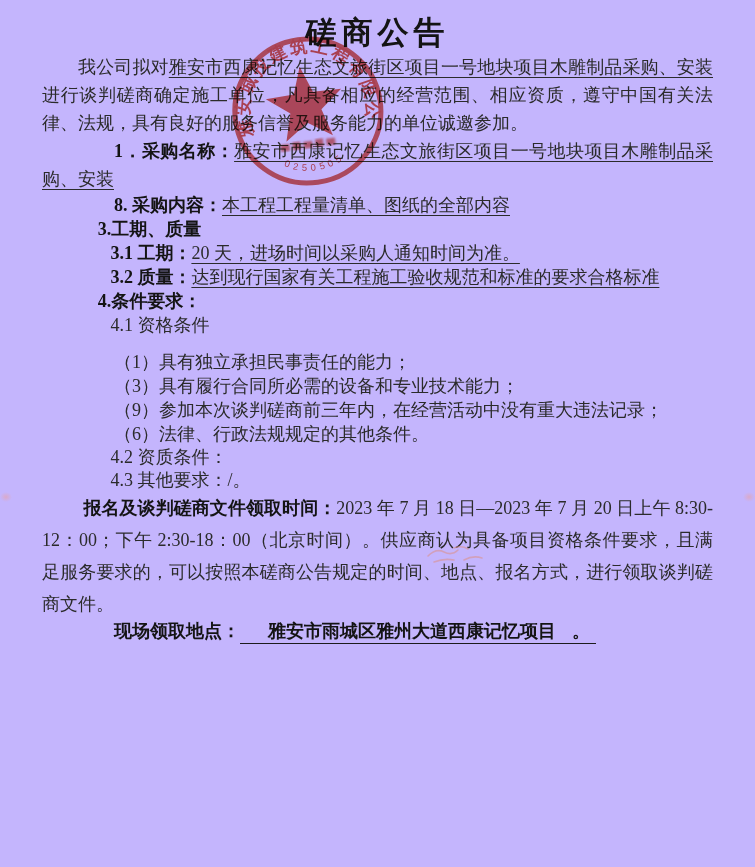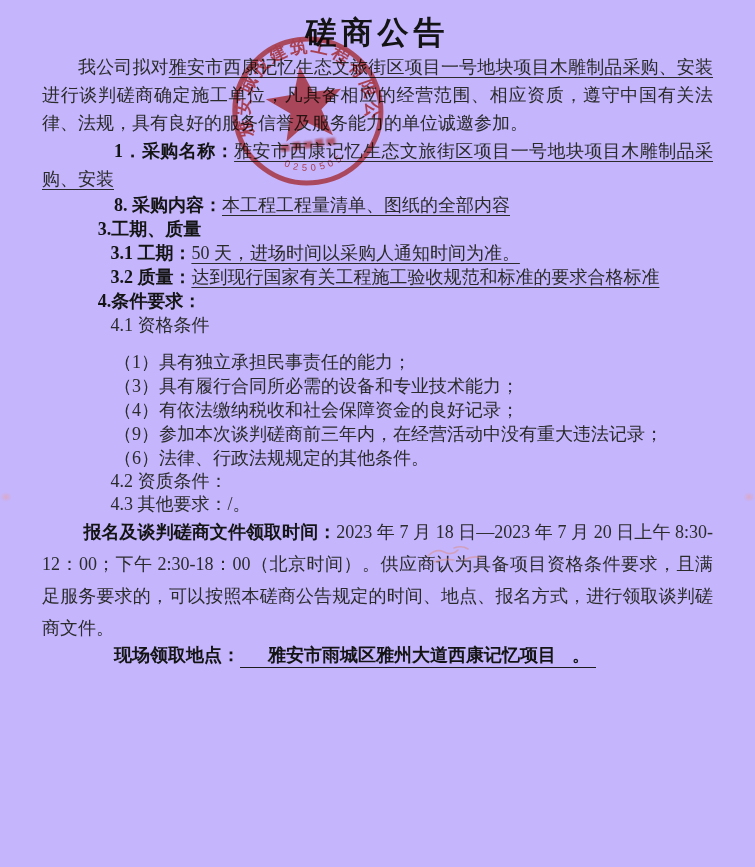--- a/index.html
+++ b/index.html
@@ -96,32 +96,31 @@
   <h1 class="doc-title">磋商公告</h1>
 
   <p class="intro"><span>我公司拟对</span><span class="u">雅安市西康记忆生态文旅街区项目一号地块项目木雕制品采购、安装</span><span>进行谈判磋商确定施工单位，凡具备相应的经营范围、相应资质，遵守中国有关法律、法规，具有良好的服务信誉及服务能力的单位诚邀参加。</span></p>
 
   <p class="item1"><span class="lbl">1．采购名称：</span><span class="u">雅安市西康记忆生态文旅街区项目一号地块项目木雕制品采购、安装</span></p>
 
   <p class="item2"><span class="lbl">8. 采购内容：</span><span class="u">本工程工程量清单、图纸的全部内容</span></p>
 
   <p class="sec3-head">3.工期、质量</p>
 
-  <p class="sub31"><span class="lbl">3.1 工期：</span><span class="u">50 天，进场时间以采购人通知时间为准。</span></p>
+  <p class="sub31"><span class="lbl">3.1 工期：</span><span class="u">20 天，进场时间以采购人通知时间为准。</span></p>
 
   <p class="sub32"><span class="lbl">3.2 质量：</span><span class="u">达到现行国家有关工程施工验收规范和标准的要求合格标准</span></p>
 
   <p class="sec4-head">4.条件要求：</p>
 
   <p class="sub41">4.1 资格条件</p>
 
   <div class="qlist">
     <p class="qitem">（1）具有独立承担民事责任的能力；</p>
     <p class="qitem">（3）具有履行合同所必需的设备和专业技术能力；</p>
-    <p class="qitem">（4）有依法缴纳税收和社会保障资金的良好记录；</p>
     <p class="qitem">（9）参加本次谈判磋商前三年内，在经营活动中没有重大违法记录；</p>
     <p class="qitem">（6）法律、行政法规规定的其他条件。</p>
   </div>
 
   <p class="sub42">4.2 资质条件：</p>
 
   <p class="sub43"><span>4.3 其他要求：</span><span>/。</span></p>
 
   <p class="reg"><span class="lbl">报名及谈判磋商文件领取时间：</span><span>2023 年 7 月 18 日—2023 年 7 月 20 日上午 8:30-12：00；下午 2:30-18：00（北京时间）。供应商认为具备项目资格条件要求，且满足服务要求的，可以按照本磋商公告规定的时间、地点、报名方式，进行领取谈判磋商文件。</span></p>
 

